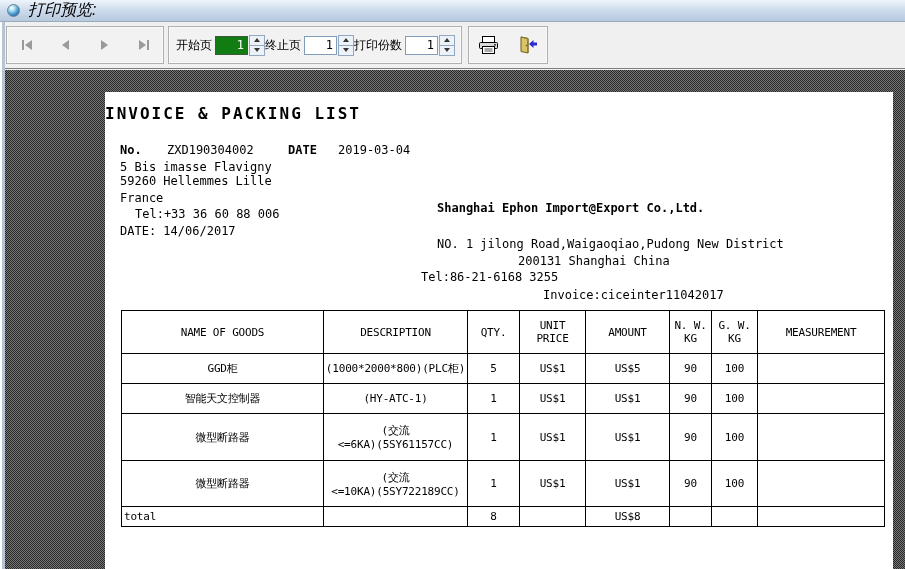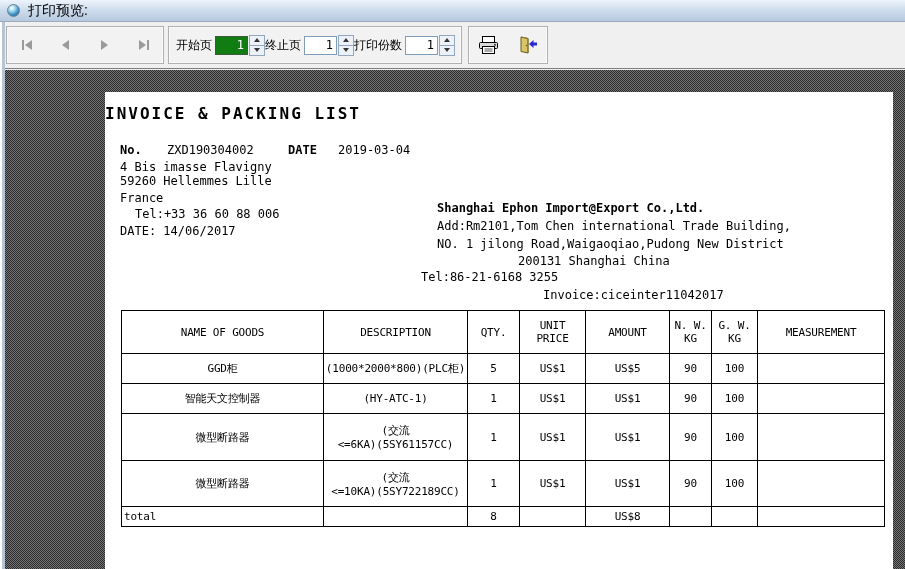--- a/index.html
+++ b/index.html
@@ -11,21 +11,21 @@
     position:absolute; left:0; top:0; width:905px; height:22px;
     background:linear-gradient(#eef4fb 0%, #cfdded 45%, #b7c9de 100%);
     border-bottom:1px solid #9aaabf;
     display:flex; align-items:center; padding-left:7px; gap:8px;
   }
   .globe {
     width:13px; height:13px; border-radius:50%;
     background:radial-gradient(circle at 35% 28%, #ffffff, #a8ddf0 28%, #3f94c9 60%, #1b548c 100%);
     border:1px solid #6d7f93;
   }
-  .titlebar-text { font-size:14px; color:#000; }
+  .titlebar-text { font-size:16px; color:#000;font-style:italic; }
 
   
   .toolbar {
     position:absolute; left:0; top:22px; width:905px; height:47px;
     background:#f0f0f0; border-bottom:1px solid #7d7d7d;
   }
   .tb-panel {
     position:absolute; top:4px; height:38px;
     border:1px solid #b0b0b0; background:#f2f2f2;
     box-shadow:inset 0 0 0 1px #fbfbfb;
@@ -191,28 +191,27 @@
 
   <div class="page">
 
     <div class="doc-title">INVOICE &amp; PACKING LIST</div>
 
     <div class="abs b" style="left:15px; top:51px;">No.</div>
     <div class="abs" style="left:62px; top:51px;">ZXD190304002</div>
     <div class="abs b" style="left:183px; top:51px;">DATE</div>
     <div class="abs" style="left:233px; top:51px;">2019-03-04</div>
 
-    <div class="abs" style="left:15px; top:68px;">4 Bis imasse Flavigny</div>
+    <div class="abs" style="left:15px; top:68px;">5 Bis imasse Flavigny</div>
     <div class="abs" style="left:15px; top:82px;">59260 Hellemmes Lille</div>
     <div class="abs" style="left:15px; top:99px;">France</div>
     <div class="abs" style="left:30px; top:115px;">Tel:+33 36 60 88 006</div>
     <div class="abs" style="left:15px; top:132px;">DATE: 14/06/2017</div>
 
     <div class="abs b" style="left:332px; top:109px;">Shanghai Ephon Import@Export Co.,Ltd.</div>
-    <div class="abs" style="left:332px; top:127px;">Add:Rm2101,Tom Chen international Trade Building,</div>
     <div class="abs" style="left:332px; top:145px;text-align:right;">NO. 1 jilong Road,Waigaoqiao,Pudong New District</div>
     <div class="abs" style="left:413px; top:162px;">200131 Shanghai China</div>
     <div class="abs" style="left:316px; top:178px;">Tel:86-21-6168 3255</div>
     <div class="abs" style="left:438px; top:196px;">Invoice:ciceinter11042017</div>
 
     <table class="inv">
       <colgroup>
         <col style="width:202px">
           <col style="width:144px">
           <col style="width:52px">

